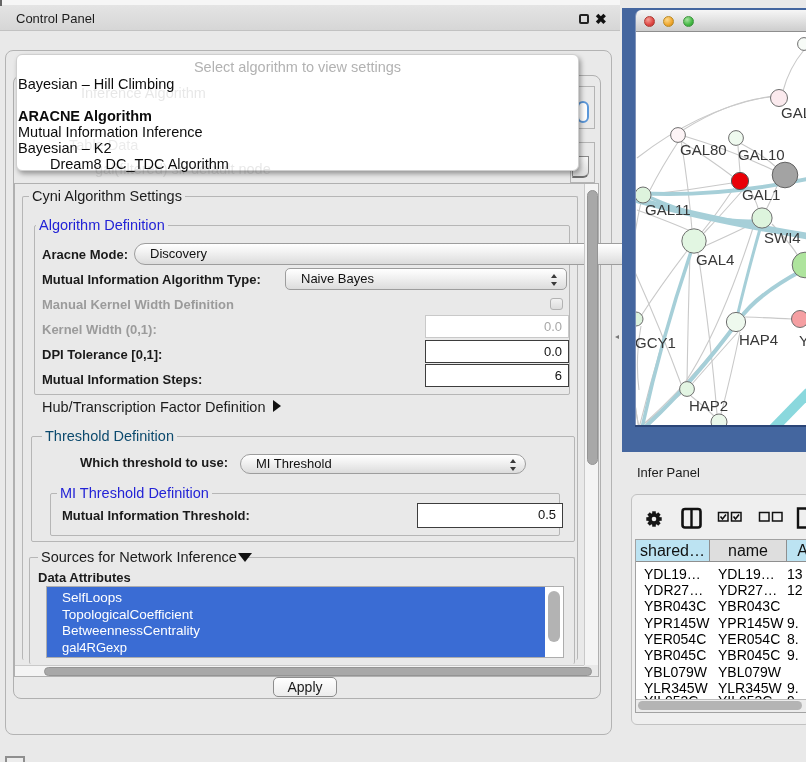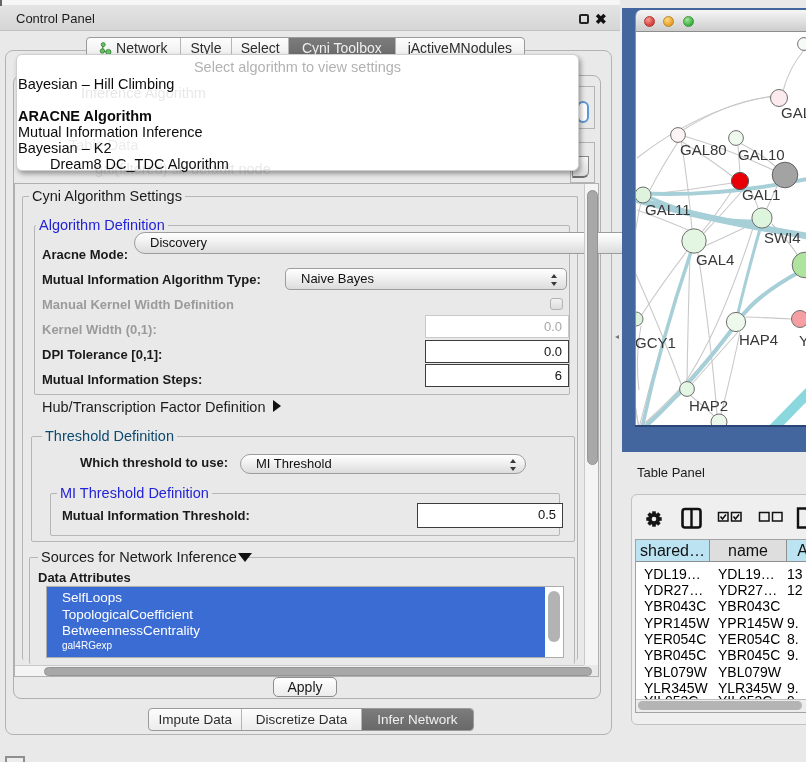--- a/index.html
+++ b/index.html
@@ -125,21 +125,21 @@
   <div class="abs" id="content">
 
     <div class="abs fieldset" style="left:22px; top:196px; width:556px; height:464px; border-bottom:none;">
       <div class="fstitle" style="left:6px;">Cyni Algorithm Settings</div>
     </div>
 
     <div class="abs fieldset" style="left:34px; top:225px; width:536px; height:170px;">
       <div class="fstitle blue" style="left:1px;">Algorithm Definition</div>
     </div>
     <div class="lab" style="left:42px; top:247px;">Aracne Mode:</div>
-    <div class="combo" style="left:134px; top:232px; width:524px;border-radius:11px;">Discovery<span class="spin"></span></div>
+    <div class="combo" style="left:134px; top:243px; width:524px;border-radius:11px;">Discovery<span class="spin"></span></div>
     <div class="lab" style="left:42px; top:272px;">Mutual Information Algorithm Type:</div>
     <div class="combo" style="left:285px; top:268px; width:282px;">Naive Bayes<span class="spin"></span></div>
     <div class="lab gray" style="left:42px; top:297px;">Manual Kernel Width Definition</div>
     <div class="abs" style="left:550px; top:298px; width:13px; height:12px; border:1px solid #b2b2b2; border-radius:3px; background:linear-gradient(#f2f2f2,#dcdcdc);"></div>
     <div class="lab gray" style="left:42px; top:322px;">Kernel Width (0,1):</div>
     <div class="tf tf-dis" style="left:425px; top:315px; width:144px; height:23px;">0.0</div>
     <div class="lab" style="left:42px; top:347px;">DPI Tolerance [0,1]:</div>
     <div class="tf tf-en" style="left:425px; top:340px; width:144px; height:23px;">0.0</div>
     <div class="lab" style="left:42px; top:372px;">Mutual Information Steps:</div>
     <div class="tf tf-en" style="left:425px; top:364px; width:144px; height:23px;">6</div>
@@ -160,39 +160,24 @@
     <div class="abs fieldset" style="left:29px; top:557px; width:546px; height:107px; border-bottom:none;">
       <div class="fstitle" style="left:8px;">Sources for Network Inference &nbsp;</div>
     </div>
     <div class="abs" style="left:238px; top:553px; width:0; height:0; border-left:7px solid transparent; border-right:7px solid transparent; border-top:9px solid #111; z-index:2;"></div>
     <div class="lab" style="left:38px; top:570px; font-size:13px;">Data Attributes</div>
     <div class="abs" style="left:46px; top:586px; width:518px; height:72px; background:#fff; border:1px solid #adadad;"></div>
     <div class="abs" style="left:47px; top:587px; width:498px; height:70px; background:#3a6cd4;"></div>
     <div class="abs" style="left:62px; top:590px; font-size:13.5px; color:#fff;">SelfLoops</div>
     <div class="abs" style="left:62px; top:607px; font-size:13.5px; color:#fff;">TopologicalCoefficient</div>
     <div class="abs" style="left:62px; top:623px; font-size:13.5px; color:#fff;">BetweennessCentrality</div>
-    <div class="abs" style="left:62px; top:640px; font-size:10px; color:#fff;">gal4RGexp</div>
+    <div class="abs" style="left:62px; top:640px; font-size:13px; color:#fff;">gal4RGexp</div>
     <div class="abs" style="left:548px; top:591px; width:12px; height:51px; background:#b3b3b3; border-radius:6px;"></div>
   </div>
 
-  <div class="abs tabbar" id="tabs-top">
-    <div class="seg" style="width:93px;">
-      <svg width="13" height="13" viewBox="0 0 13 13" style="margin-right:4px;">
-        <line x1="4" y1="3" x2="3.5" y2="9" stroke="#3f8f3f" stroke-width="1.2"></line>
-        <line x1="4" y1="9" x2="9" y2="10" stroke="#3f8f3f" stroke-width="1.2"></line>
-        <circle cx="4.2" cy="2.6" r="2" fill="#6cc06c" stroke="#2f7f2f" stroke-width="0.8"></circle>
-        <circle cx="3.4" cy="9" r="2.2" fill="#6cc06c" stroke="#2f7f2f" stroke-width="0.8"></circle>
-        <circle cx="9.4" cy="10" r="2.6" fill="#6cc06c" stroke="#2f7f2f" stroke-width="0.8"></circle>
-      </svg>
-      Network</div>
-    <div class="seg" style="width:52px;">Style</div>
-    <div class="seg" style="width:57px;">Select</div>
-    <div class="seg sel" style="width:107px;">Cyni Toolbox</div>
-    <div class="seg" style="width:130px;">jActiveMNodules</div>
-  </div>
 
   <div class="abs" style="left:570px; top:86px; width:25px; height:43px; border:1px solid #b4b4b4;"></div>
   <div class="abs" style="left:570px; top:142px; width:25px; height:41px; border:1px solid #b4b4b4;"></div>
   <div class="abs" style="left:577px; top:101px; width:12px; height:22px; border:2.5px solid #5b97d9; border-radius:6px; background:#fff;"></div>
   <div class="abs" style="left:572px; top:156px; width:17px; height:22px; border:1px solid #8a8a8a; border-bottom:2px solid #6e6e6e; border-radius:0 0 6px 0; background:linear-gradient(#f8f8f8,#dcdcdc);"></div>
 
   <div class="abs" id="popup">
     <div class="hint">Select algorithm to view settings</div>
     <div class="item" style="top:21px;">Bayesian – Hill Climbing</div>
     <div class="item" style="top:53px; font-weight:bold;">ARACNE Algorithm</div>
@@ -204,25 +189,20 @@
     <div class="item" style="left:78px; top:106px; color:rgba(60,60,60,0.12);">gal(filtered) sir default node</div>
   </div>
 
   <div class="abs" id="vscroll-track"></div>
   <div class="abs" id="vscroll-thumb"></div>
   <div class="abs" id="hscroll-track"></div>
   <div class="abs" id="hscroll-thumb"></div>
 
   <div class="abs" id="apply">Apply</div>
 
-  <div class="abs tabbar" id="tabs-bottom">
-    <div class="seg" style="width:93px;">Impute Data</div>
-    <div class="seg" style="width:120px;">Discretize Data</div>
-    <div class="seg sel" style="width:113px;">Infer Network</div>
-  </div>
 
   <div class="abs" id="desktop"></div>
   <div class="abs" id="macwin">
     <div id="mac-titlebar">
       <div class="light" style="left:8px; background:radial-gradient(circle at 35% 30%, #f49f96, #df4744 60%, #b2302c); border:1px solid #ad3a33;"></div>
       <div class="light" style="left:27px; background:radial-gradient(circle at 35% 30%, #fbd88c, #f0a72e 60%, #c07f1b); border:1px solid #b98a25;"></div>
       <div class="light" style="left:47px; background:radial-gradient(circle at 35% 30%, #a7e2a0, #44b944 60%, #2f8f2f); border:1px solid #3f9440;"></div>
     </div>
     <div id="canvas">
       <svg width="171" height="393" viewBox="635 32 171 393">
@@ -297,21 +277,21 @@
           <text x="634" y="348">GCY1</text>
           <text x="738" y="345">HAP4</text>
           <text x="798" y="346">YJ</text>
           <text x="688" y="411">HAP2</text>
         </g>
       </svg>
     </div>
   </div>
 
   <div class="abs" style="left:635px; top:425px; width:171px; height:2px; background:#2b4577;"></div>
-  <div class="abs" id="tp-title">Table Panel</div>
+  <div class="abs" id="tp-title">Infer Panel</div>
   <div class="abs" id="tp-outer"></div>
   <div class="abs" id="toolbar-icons" style="left:631px; top:494px; width:175px; height:45px;">
     <svg width="175" height="45" viewBox="0 0 175 45">
 
       <g transform="translate(23,25)" fill="#161616">
         <g>
           <rect x="-1.8" y="-7.7" width="3.6" height="15.4"></rect>
           <rect x="-1.8" y="-7.7" width="3.6" height="15.4" transform="rotate(45)"></rect>
           <rect x="-1.8" y="-7.7" width="3.6" height="15.4" transform="rotate(90)"></rect>
           <rect x="-1.8" y="-7.7" width="3.6" height="15.4" transform="rotate(135)"></rect>

